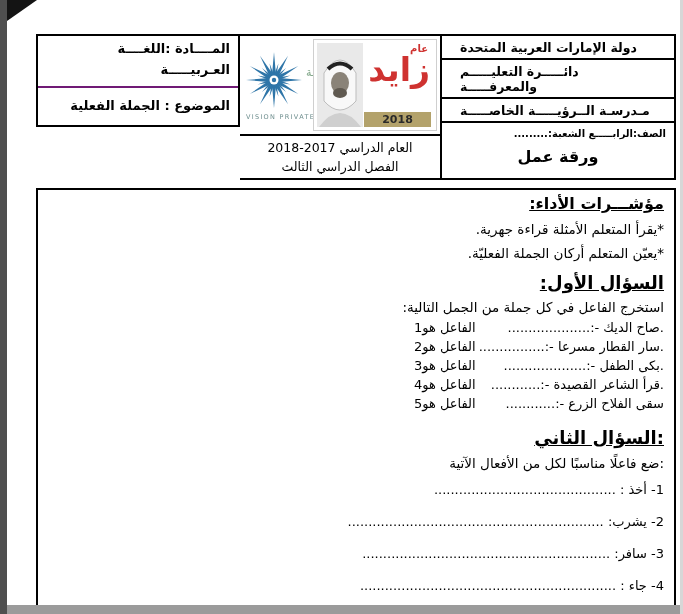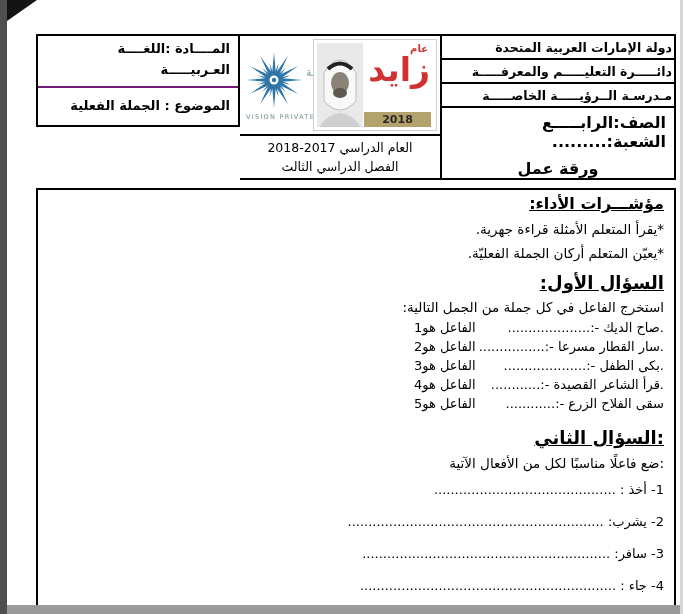--- a/index.html
+++ b/index.html
@@ -39,23 +39,23 @@
 
   .zayed-logo { position: absolute; top: 3px; right: 3px; width: 124px; height: 92px; background: #fff;
                 border: 1px solid #cfcfcf; z-index: 2; }
   .zayed-portrait { position: absolute; left: 3px; top: 3px; }
   .zayed-aam  { position: absolute; top: 3px; right: 8px; color: #cf3230; font-size: 10px; font-weight: bold; }
   .zayed-word { position: absolute; top: 13px; right: 6px; color: #cf3230; font-size: 33px; font-weight: bold; line-height: 1; }
   .zayed-year { position: absolute; bottom: 3px; left: 50px; right: 5px; background: #b3a26b; color: #2a2a2a;
                 font-weight: bold; font-size: 11px; text-align: center; padding: 1px 0; }
 
   .col-right { width: 236px; border: 2px solid #000; background: #fff; display: flex; flex-direction: column; direction: rtl; }
-  .gov-line { border-bottom: 2px solid #000; font-weight: bold; font-size: 12.5px; text-align: right; padding: 4px 2px 3px; }
+  .gov-line { border-bottom: 2px solid #000; font-weight: bold; font-size: 12.5px; text-align: left; padding: 4px 18px 3px; }
   .grade-cell { flex: 1; padding: 5px 8px 4px; }
-  .grade-line { font-weight: bold; font-size: 16px; text-align: right; }
+  .grade-line { font-weight: bold; font-size: 10px; text-align: right; }
   .sheet-title { font-weight: bold; font-size: 16px; text-align: center; margin-top: 8px; }
 
   
   .main-frame { position: absolute; left: 36px; top: 188px; width: 640px; height: 420px; border: 2px solid #000;
                 background: #fff; direction: rtl; padding: 4px 10px 0 10px; }
 
   .u-head { font-weight: bold; text-decoration: underline; }
   .indicators-title { font-size: 16px; line-height: 20px; margin-top: 0; }
   .ind-line { font-size: 13.5px; line-height: 18px; margin-top: 6px; text-align: right; }
   .q1-title { font-size: 18px; line-height: 23px; margin-top: 9px; }

